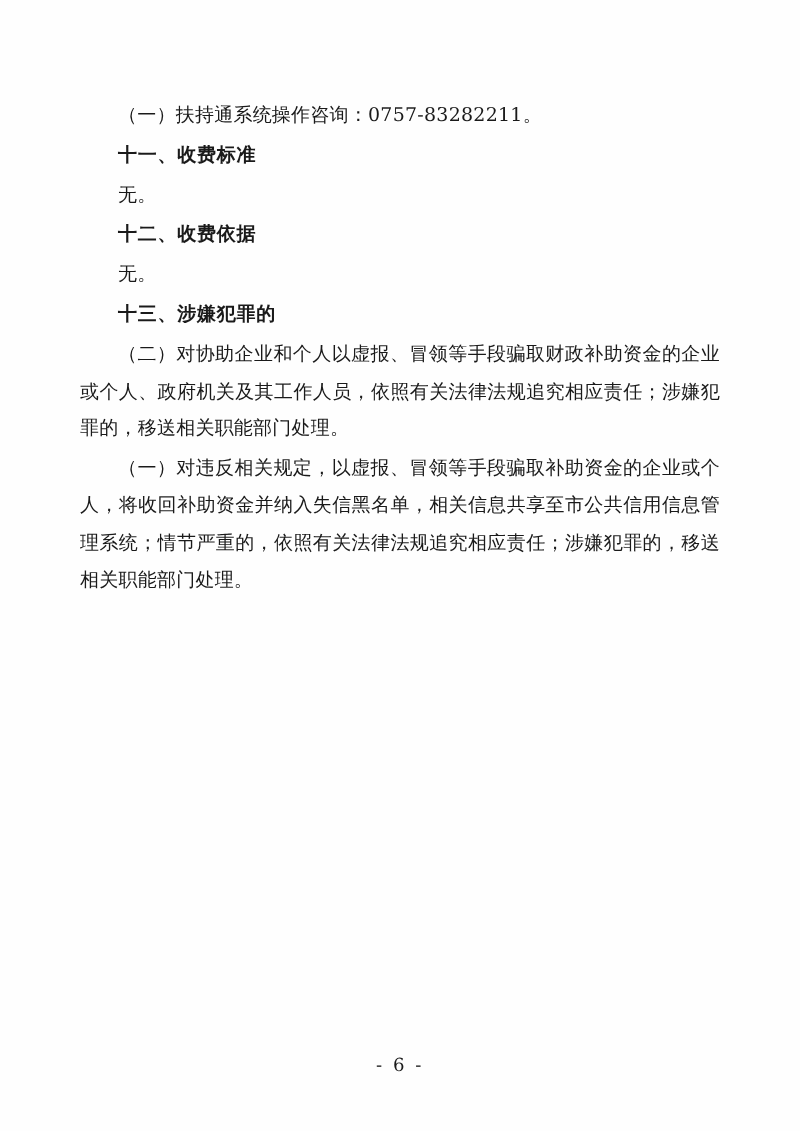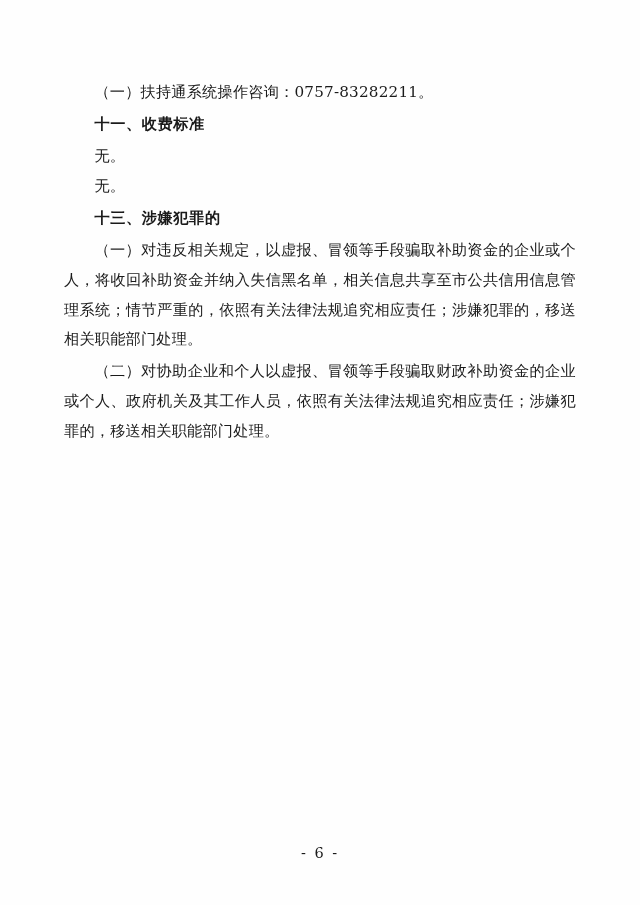--- a/index.html
+++ b/index.html
@@ -65,27 +65,28 @@
 
   <div class="doc-body">
 
     <p class="para">（一）扶持通系统操作咨询：0757-83282211。</p>
 
 
     <p class="heading">十一、收费标准</p>
 
     <p class="short">无。</p>
 
+    <p class="heading">十二、收费依据</p>
 
     <p class="short">无。</p>
 
     <p class="heading">十三、涉嫌犯罪的</p>
 
+    <p class="block">（二）对协助企业和个人以虚报、冒领等手段骗取财政补助资金的企业或个人、政府机关及其工作人员，依照有关法律法规追究相应责任；涉嫌犯罪的，移送相关职能部门处理。</p>
+
     <p class="block">（一）对违反相关规定，以虚报、冒领等手段骗取补助资金的企业或个人，将收回补助资金并纳入失信黑名单，相关信息共享至市公共信用信息管理系统；情节严重的，依照有关法律法规追究相应责任；涉嫌犯罪的，移送相关职能部门处理。</p>
-
-    <p class="block">（二）对协助企业和个人以虚报、冒领等手段骗取财政补助资金的企业或个人、政府机关及其工作人员，依照有关法律法规追究相应责任；涉嫌犯罪的，移送相关职能部门处理。</p>
 
 
   </div>
 
   <div class="footer">- 6 -</div>
 
 </div>
 
 </body></html>

